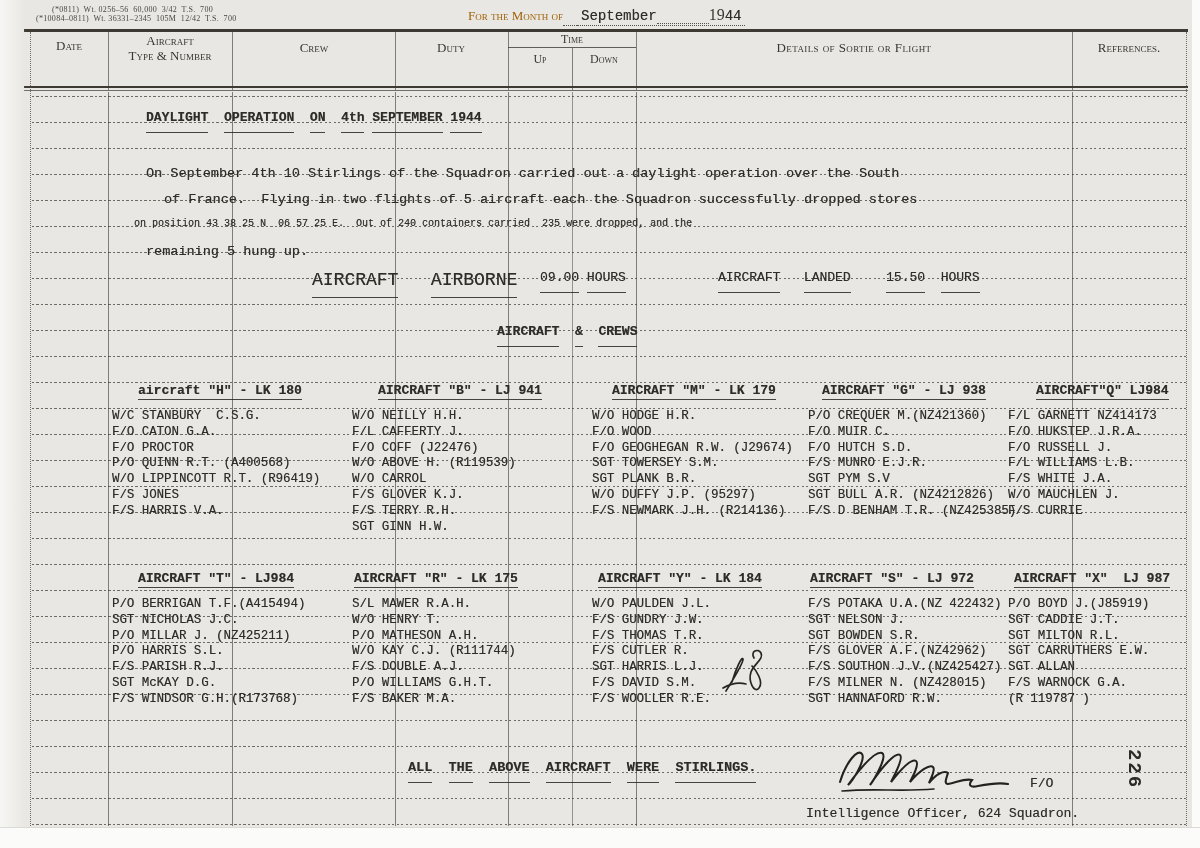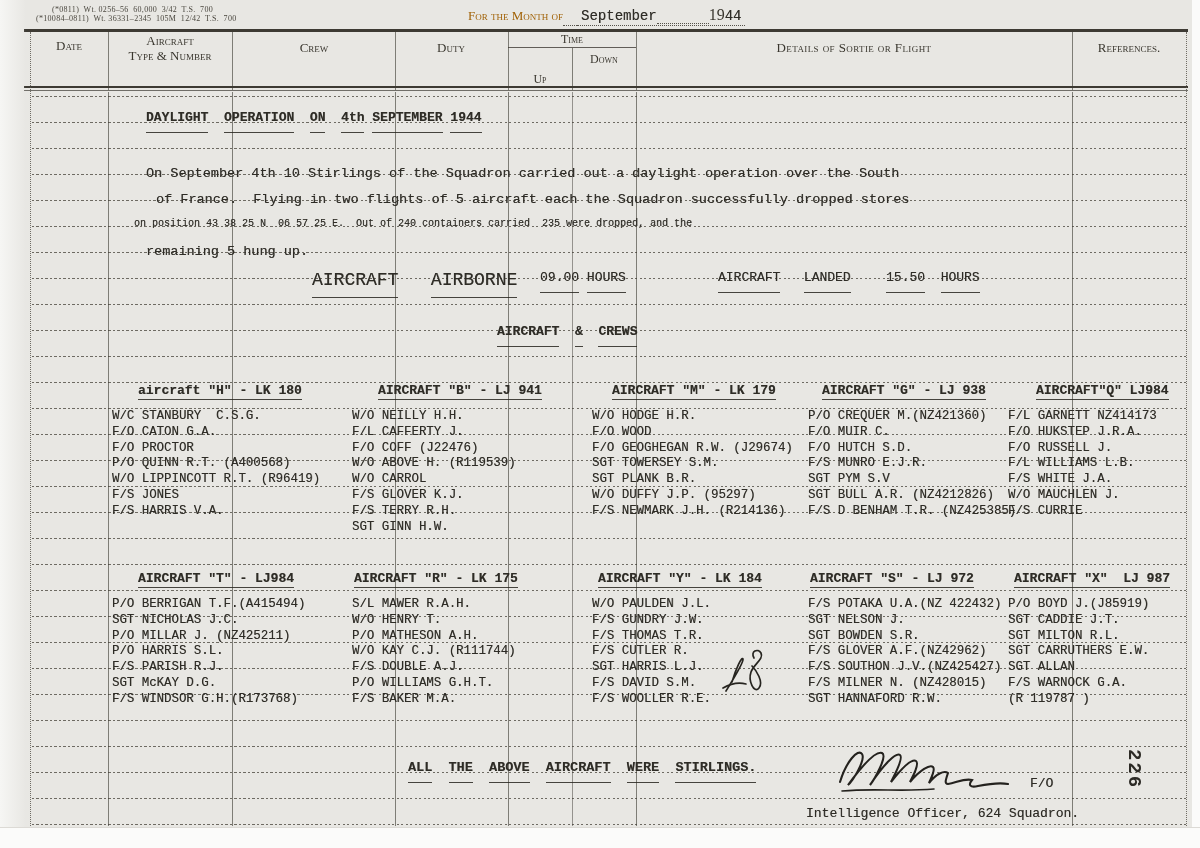--- a/index.html
+++ b/index.html
@@ -83,21 +83,21 @@
   </div>
 
   <div class="rule" style="left:24px;top:29px;width:1164px;height:3px;"></div>
 
   <div class="print center" style="left:69px;top:38px;font-size:13px;">Date</div>
   <div class="print center" style="left:170px;top:33px;font-size:13px;">Aircraft</div>
   <div class="print center" style="left:170px;top:48px;font-size:13px;">Type &amp; Number</div>
   <div class="print center" style="left:314px;top:40px;font-size:13px;">Crew</div>
   <div class="print center" style="left:451px;top:40px;font-size:13px;">Duty</div>
   <div class="print center" style="left:572px;top:32px;font-size:12px;">Time</div>
-  <div class="print center" style="left:540px;top:52px;font-size:12px;margin-top:20px;">Up</div>
+  <div class="print center" style="left:540px;top:52px;font-size:12px;">Up</div>
   <div class="print center" style="left:604px;top:52px;font-size:12px;">Down</div>
   <div class="print center" style="left:854px;top:40px;font-size:13px;letter-spacing:0.4px;">Details of Sortie or Flight</div>
   <div class="print center" style="left:1129px;top:40px;font-size:13px;">References.</div>
 
   <div class="hline" style="left:508px;top:47px;width:128px;"></div>
   <div class="vline" style="left:108px;top:32px;height:58px;"></div>
   <div class="vline" style="left:232px;top:32px;height:58px;"></div>
   <div class="vline" style="left:395px;top:32px;height:58px;"></div>
   <div class="vline" style="left:508px;top:32px;height:58px;"></div>
   <div class="vline" style="left:572px;top:48px;height:42px;"></div>
@@ -112,21 +112,21 @@
   <div class="vline" style="left:108px;top:92px;height:734px;"></div>
   <div class="vline" style="left:232px;top:92px;height:734px;"></div>
   <div class="vline" style="left:395px;top:92px;height:734px;"></div>
   <div class="vline" style="left:508px;top:92px;height:734px;"></div>
   <div class="vline" style="left:572px;top:92px;height:734px;opacity:0.8;"></div>
   <div class="vline" style="left:636px;top:92px;height:734px;"></div>
   <div class="vline" style="left:1072px;top:92px;height:734px;"></div>
 
   <div class="type uw" style="left:146px;top:110px;font-size:13px;font-weight:bold;"><span class="u">DAYLIGHT</span><span>  </span><span class="u">OPERATION</span><span>  </span><span class="u">ON</span><span>  </span><span class="u">4th</span><span> </span><span class="u">SEPTEMBER</span><span> </span><span class="u">1944</span></div>
   <div class="type" style="left:146px;top:166px;font-size:13.5px;">On September 4th 10 Stirlings of the Squadron carried out a daylight operation over the South</div>
-  <div class="type" style="left:156px;top:192px;font-size:13.5px;">of France.  Flying in two flights of 5 aircraft each the Squadron successfully dropped stores</div>
+  <div class="type" style="left:164px;top:192px;font-size:13.5px;">of France.  Flying in two flights of 5 aircraft each the Squadron successfully dropped stores</div>
   <div class="type" style="left:134px;top:218px;font-size:10px;">on position 43 38 25 N  06 57 25 E.  Out of 240 containers carried  235 were dropped, and the</div>
   <div class="type" style="left:146px;top:244px;font-size:13.5px;">remaining 5 hung up.</div>
 
   <div class="type uw" style="left:312px;top:270px;font-size:18px;"><span class="u">AIRCRAFT</span><span>   </span><span class="u">AIRBORNE</span></div>
   <div class="type uw" style="left:540px;top:270px;font-size:13px;"><span class="u">09.00</span><span> </span><span class="u">HOURS</span></div>
   <div class="type uw" style="left:718px;top:270px;font-size:13px;"><span class="u">AIRCRAFT</span><span>   </span><span class="u">LANDED</span></div>
   <div class="type uw" style="left:886px;top:270px;font-size:13px;"><span class="u">15.50</span><span>  </span><span class="u">HOURS</span></div>
 
   <div class="type uw" style="left:497px;top:324px;font-size:13px;font-weight:bold;"><span class="u">AIRCRAFT</span><span>  </span><span class="u">&amp;</span><span>  </span><span class="u">CREWS</span></div>
 

